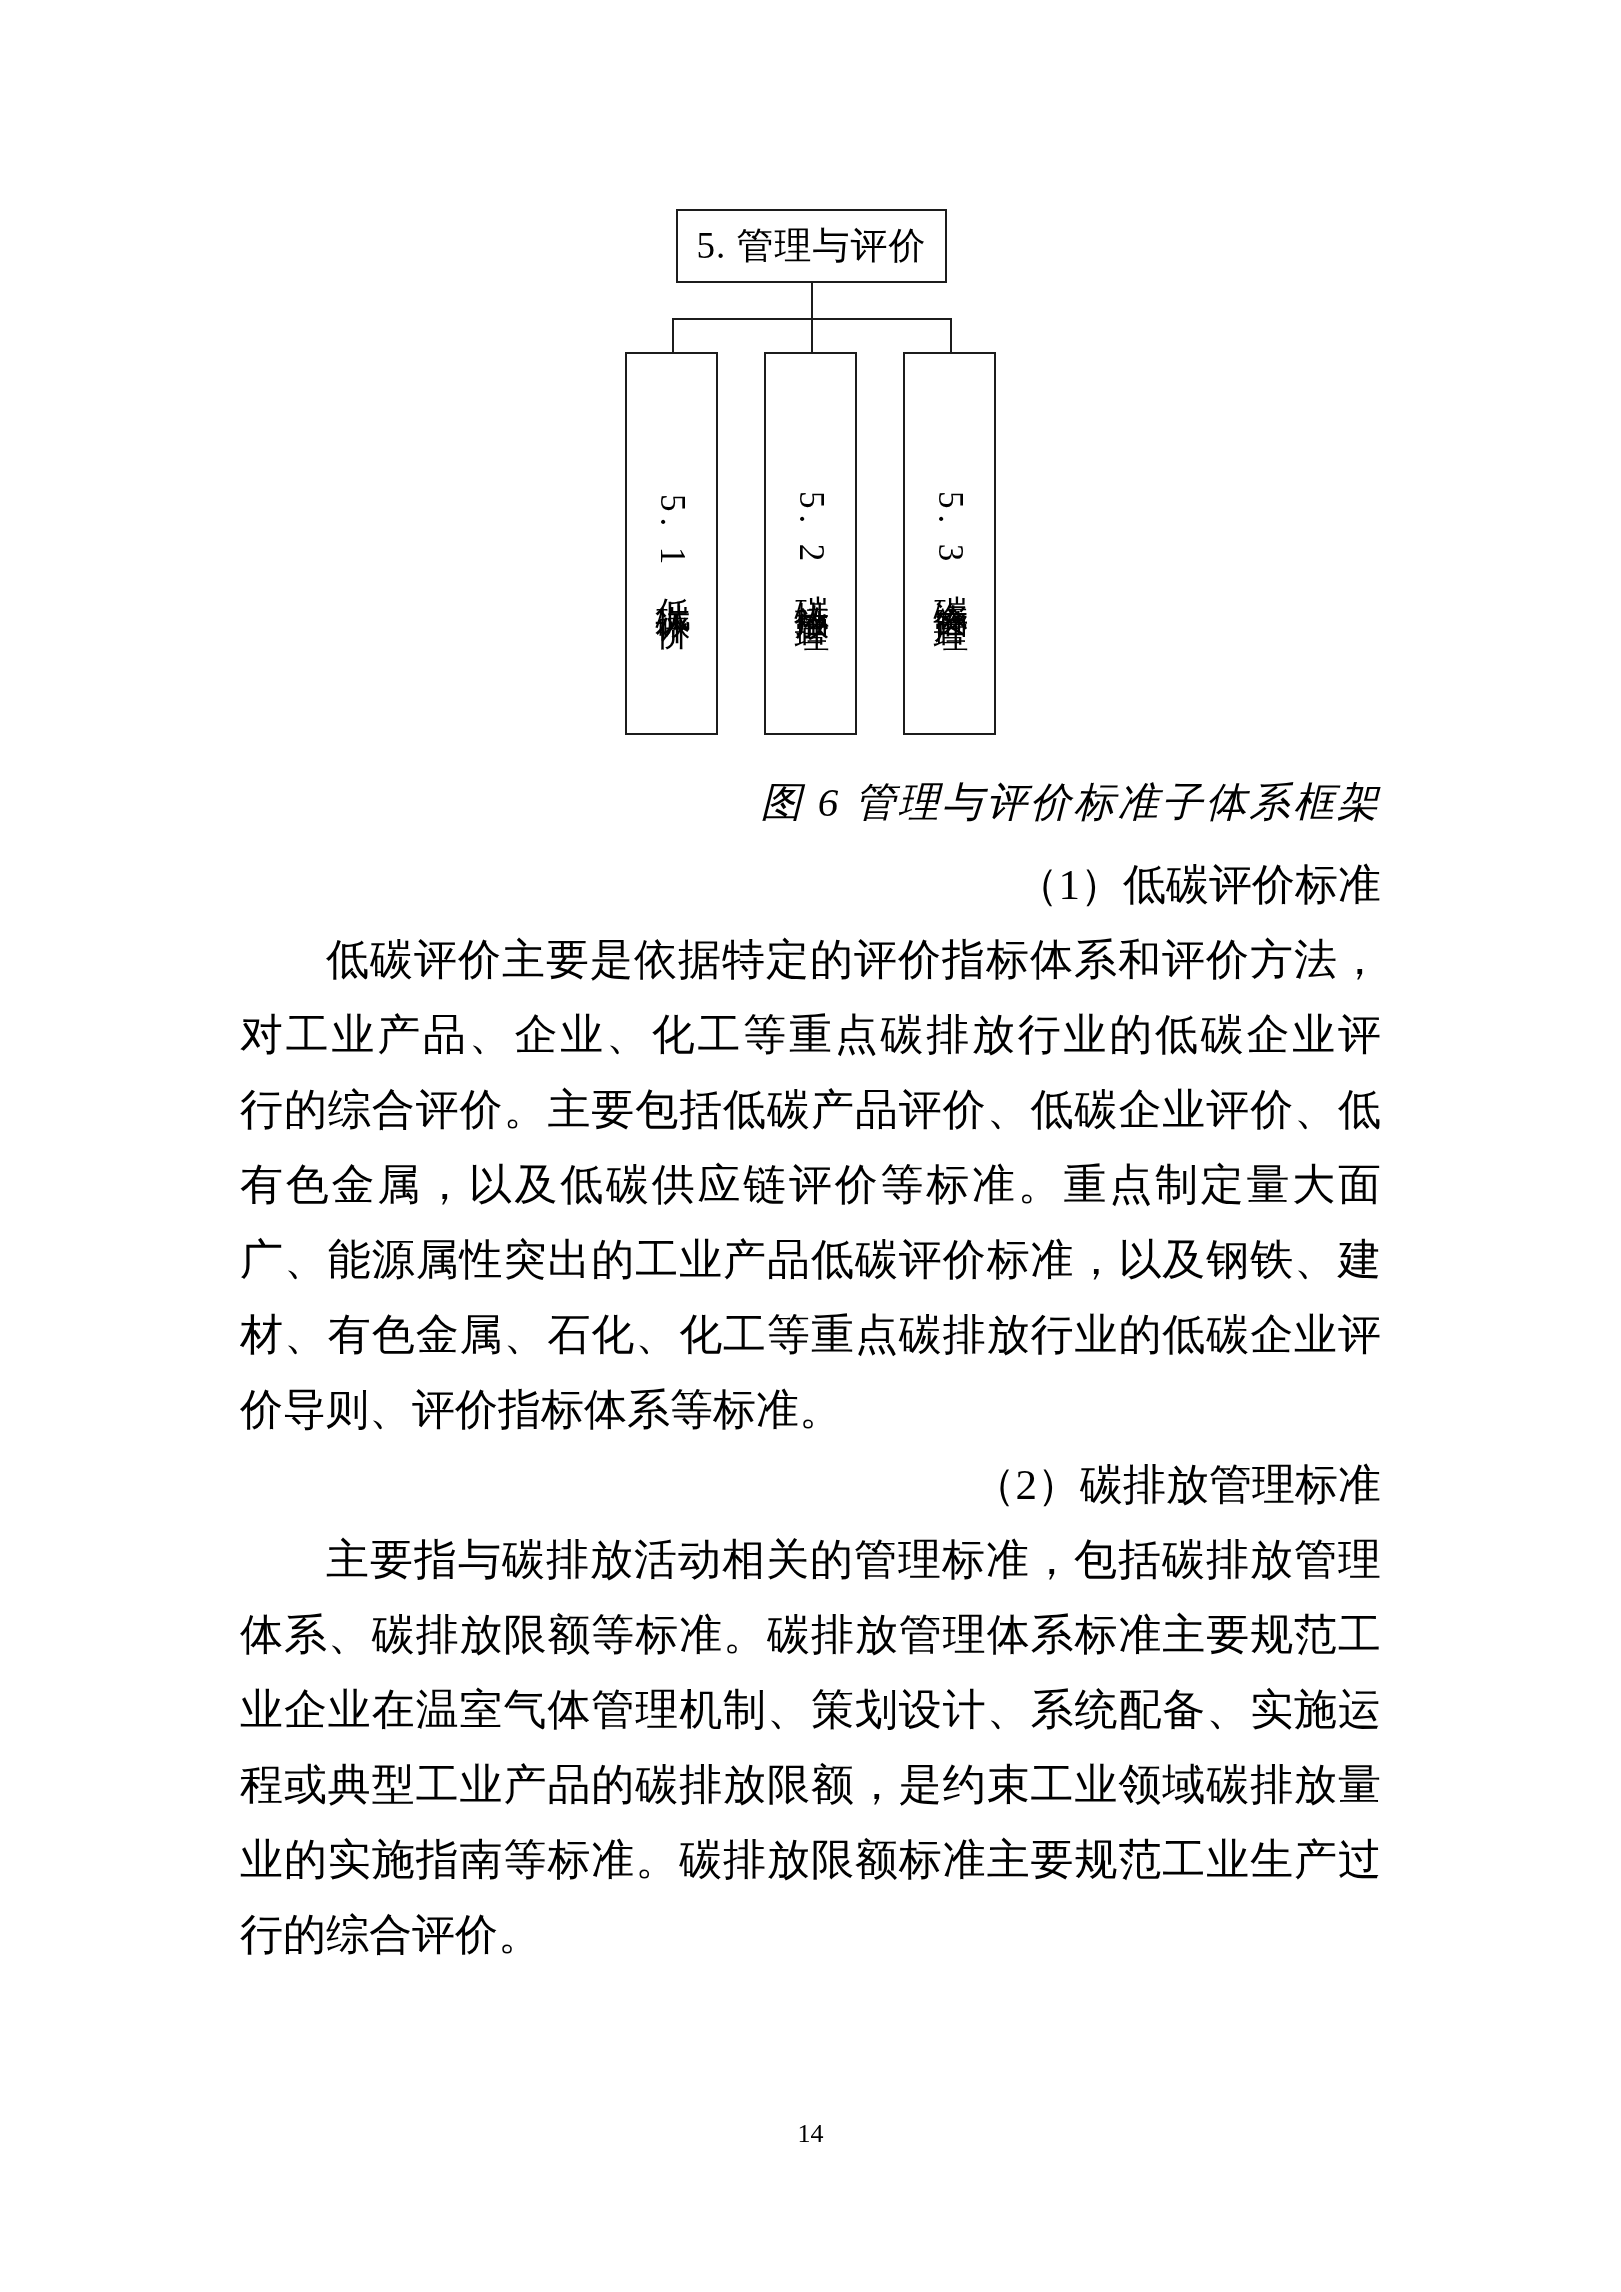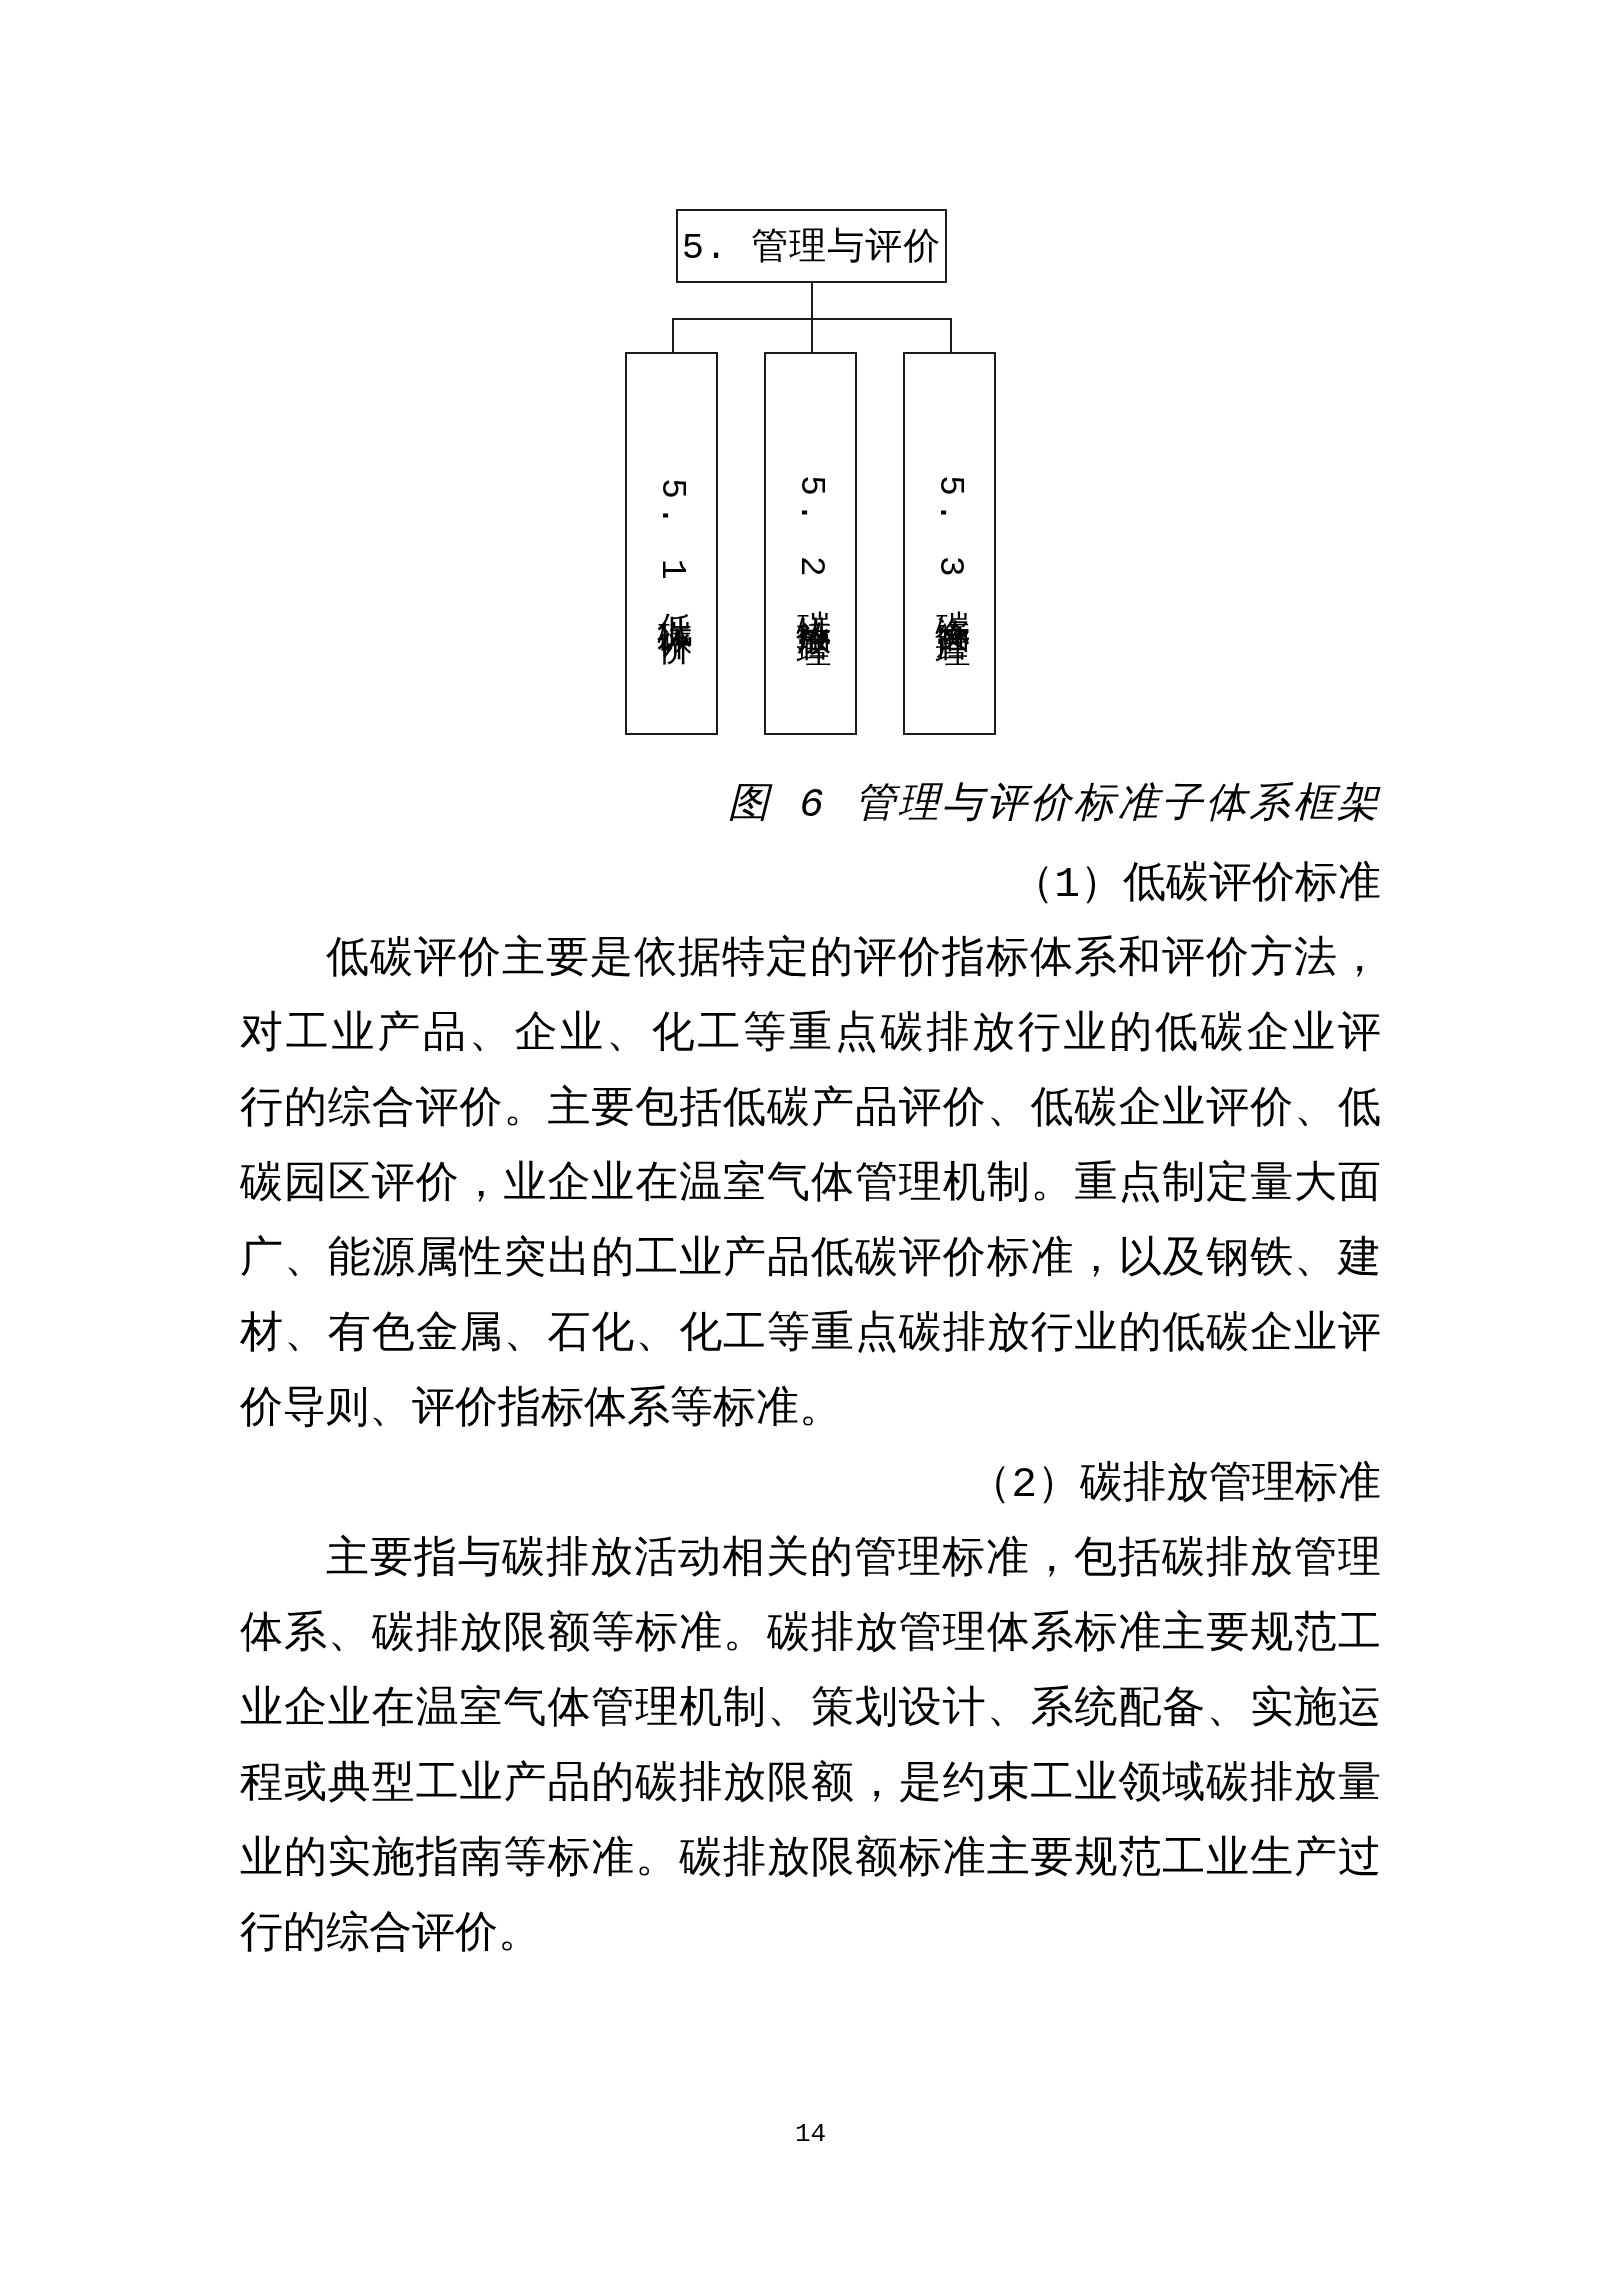--- a/index.html
+++ b/index.html
@@ -9,21 +9,21 @@
   }
   * { margin: 0; padding: 0; box-sizing: border-box; }
   html, body { background: #888; }
   .page {
     position: relative;
     width: 1621px;
     height: 2293px;
     margin: 0 auto;
     background: var(--background, #fff);
     color: var(--text, #000);
-    font-family: Liberation Mono, monospace;
+    font-family: Liberation Serif, serif;
     overflow: hidden;
   }
 
   
   .root-box {
     position: absolute;
     left: 676px; top: 209px;
     width: 271px; height: 74px;
     border: 2.9px solid var(--line, #1c1c1c);
     display: flex; align-items: center; justify-content: center;
@@ -125,21 +125,21 @@
   </div>
 
   <div class="body-text">
 
     <div class="section-heading">（1）低碳评价标准</div>
 
     <div class="para">
         <div class="text-line">低碳评价主要是依据特定的评价指标体系和评价方法，</div>
         <div class="text-line">对工业产品、企业、化工等重点碳排放行业的低碳企业评</div>
         <div class="text-line">行的综合评价。主要包括低碳产品评价、低碳企业评价、低</div>
-        <div class="text-line">碳园区评价，业企业在温室气体管理机制。重点制定量大面</div>
+        <div class="text-line">有色金属，以及低碳供应链评价等标准。重点制定量大面</div>
         <div class="text-line">广、能源属性突出的工业产品低碳评价标准，以及钢铁、建</div>
         <div class="text-line">材、有色金属、石化、化工等重点碳排放行业的低碳企业评</div>
         <div class="text-line">价导则、评价指标体系等标准。</div>
       </div>
 
     <div class="section-heading">（2）碳排放管理标准</div>
 
     <div class="para">
         <div class="text-line">主要指与碳排放活动相关的管理标准，包括碳排放管理</div>
         <div class="text-line">体系、碳排放限额等标准。碳排放管理体系标准主要规范工</div>

